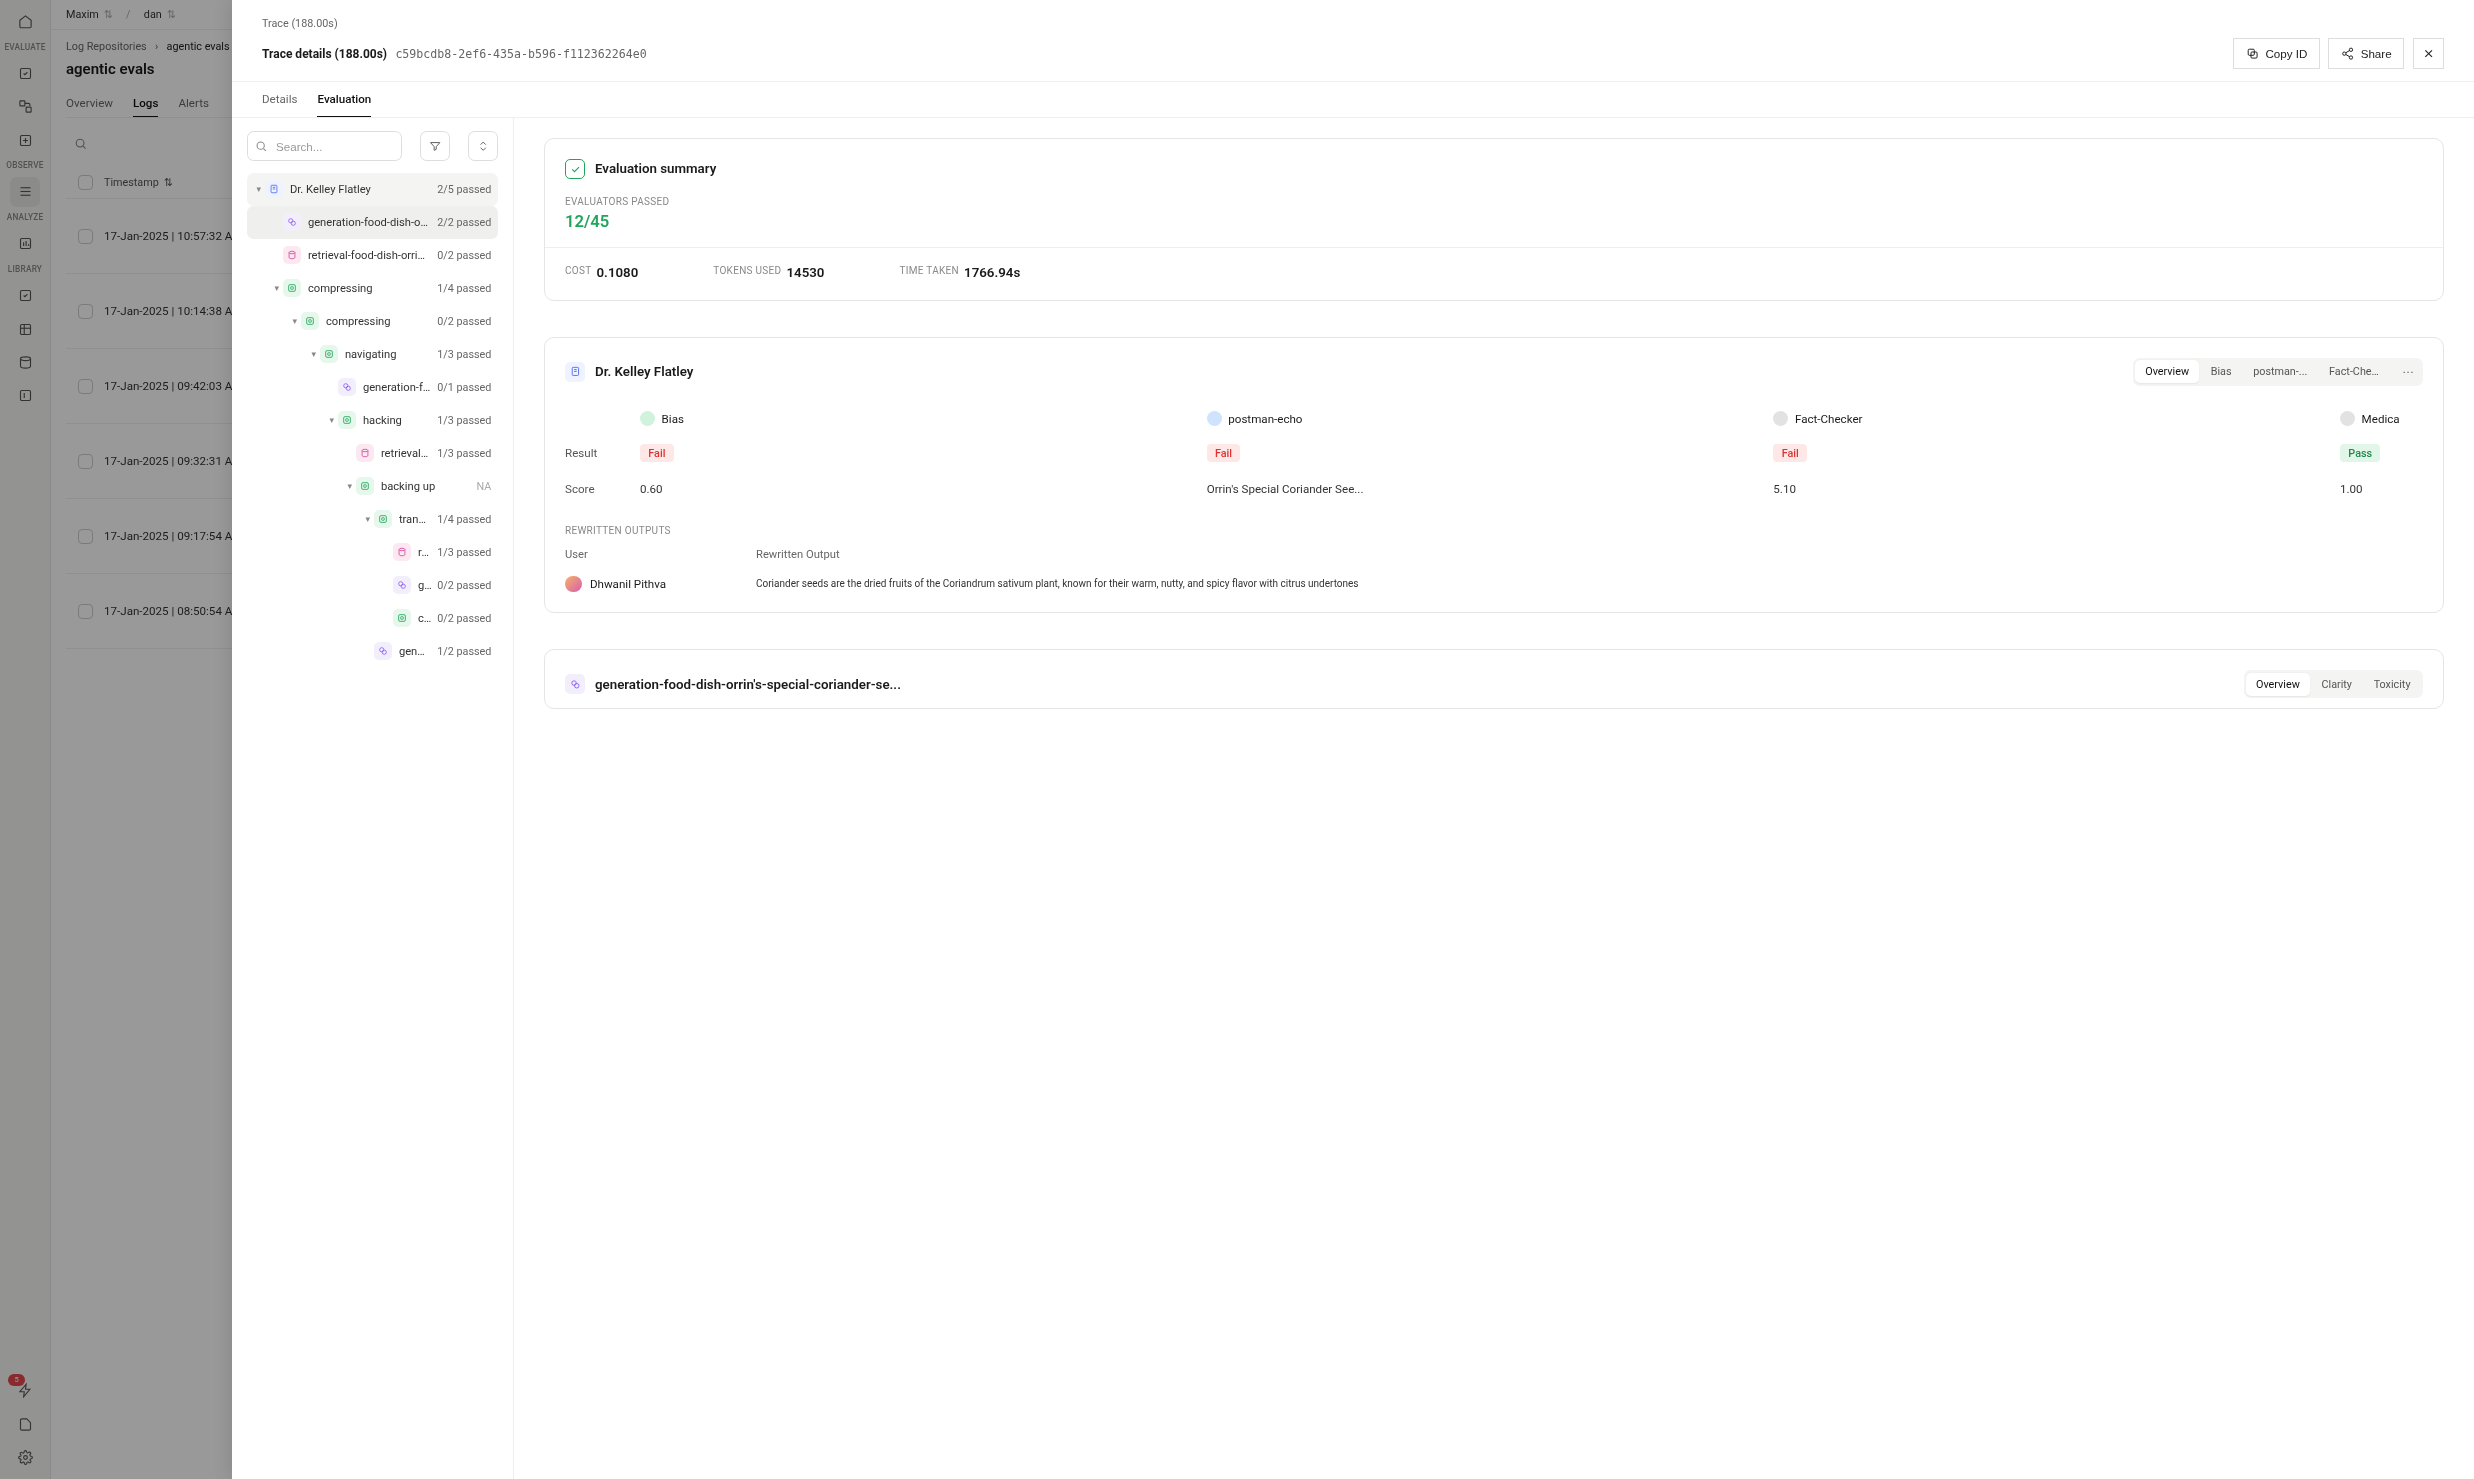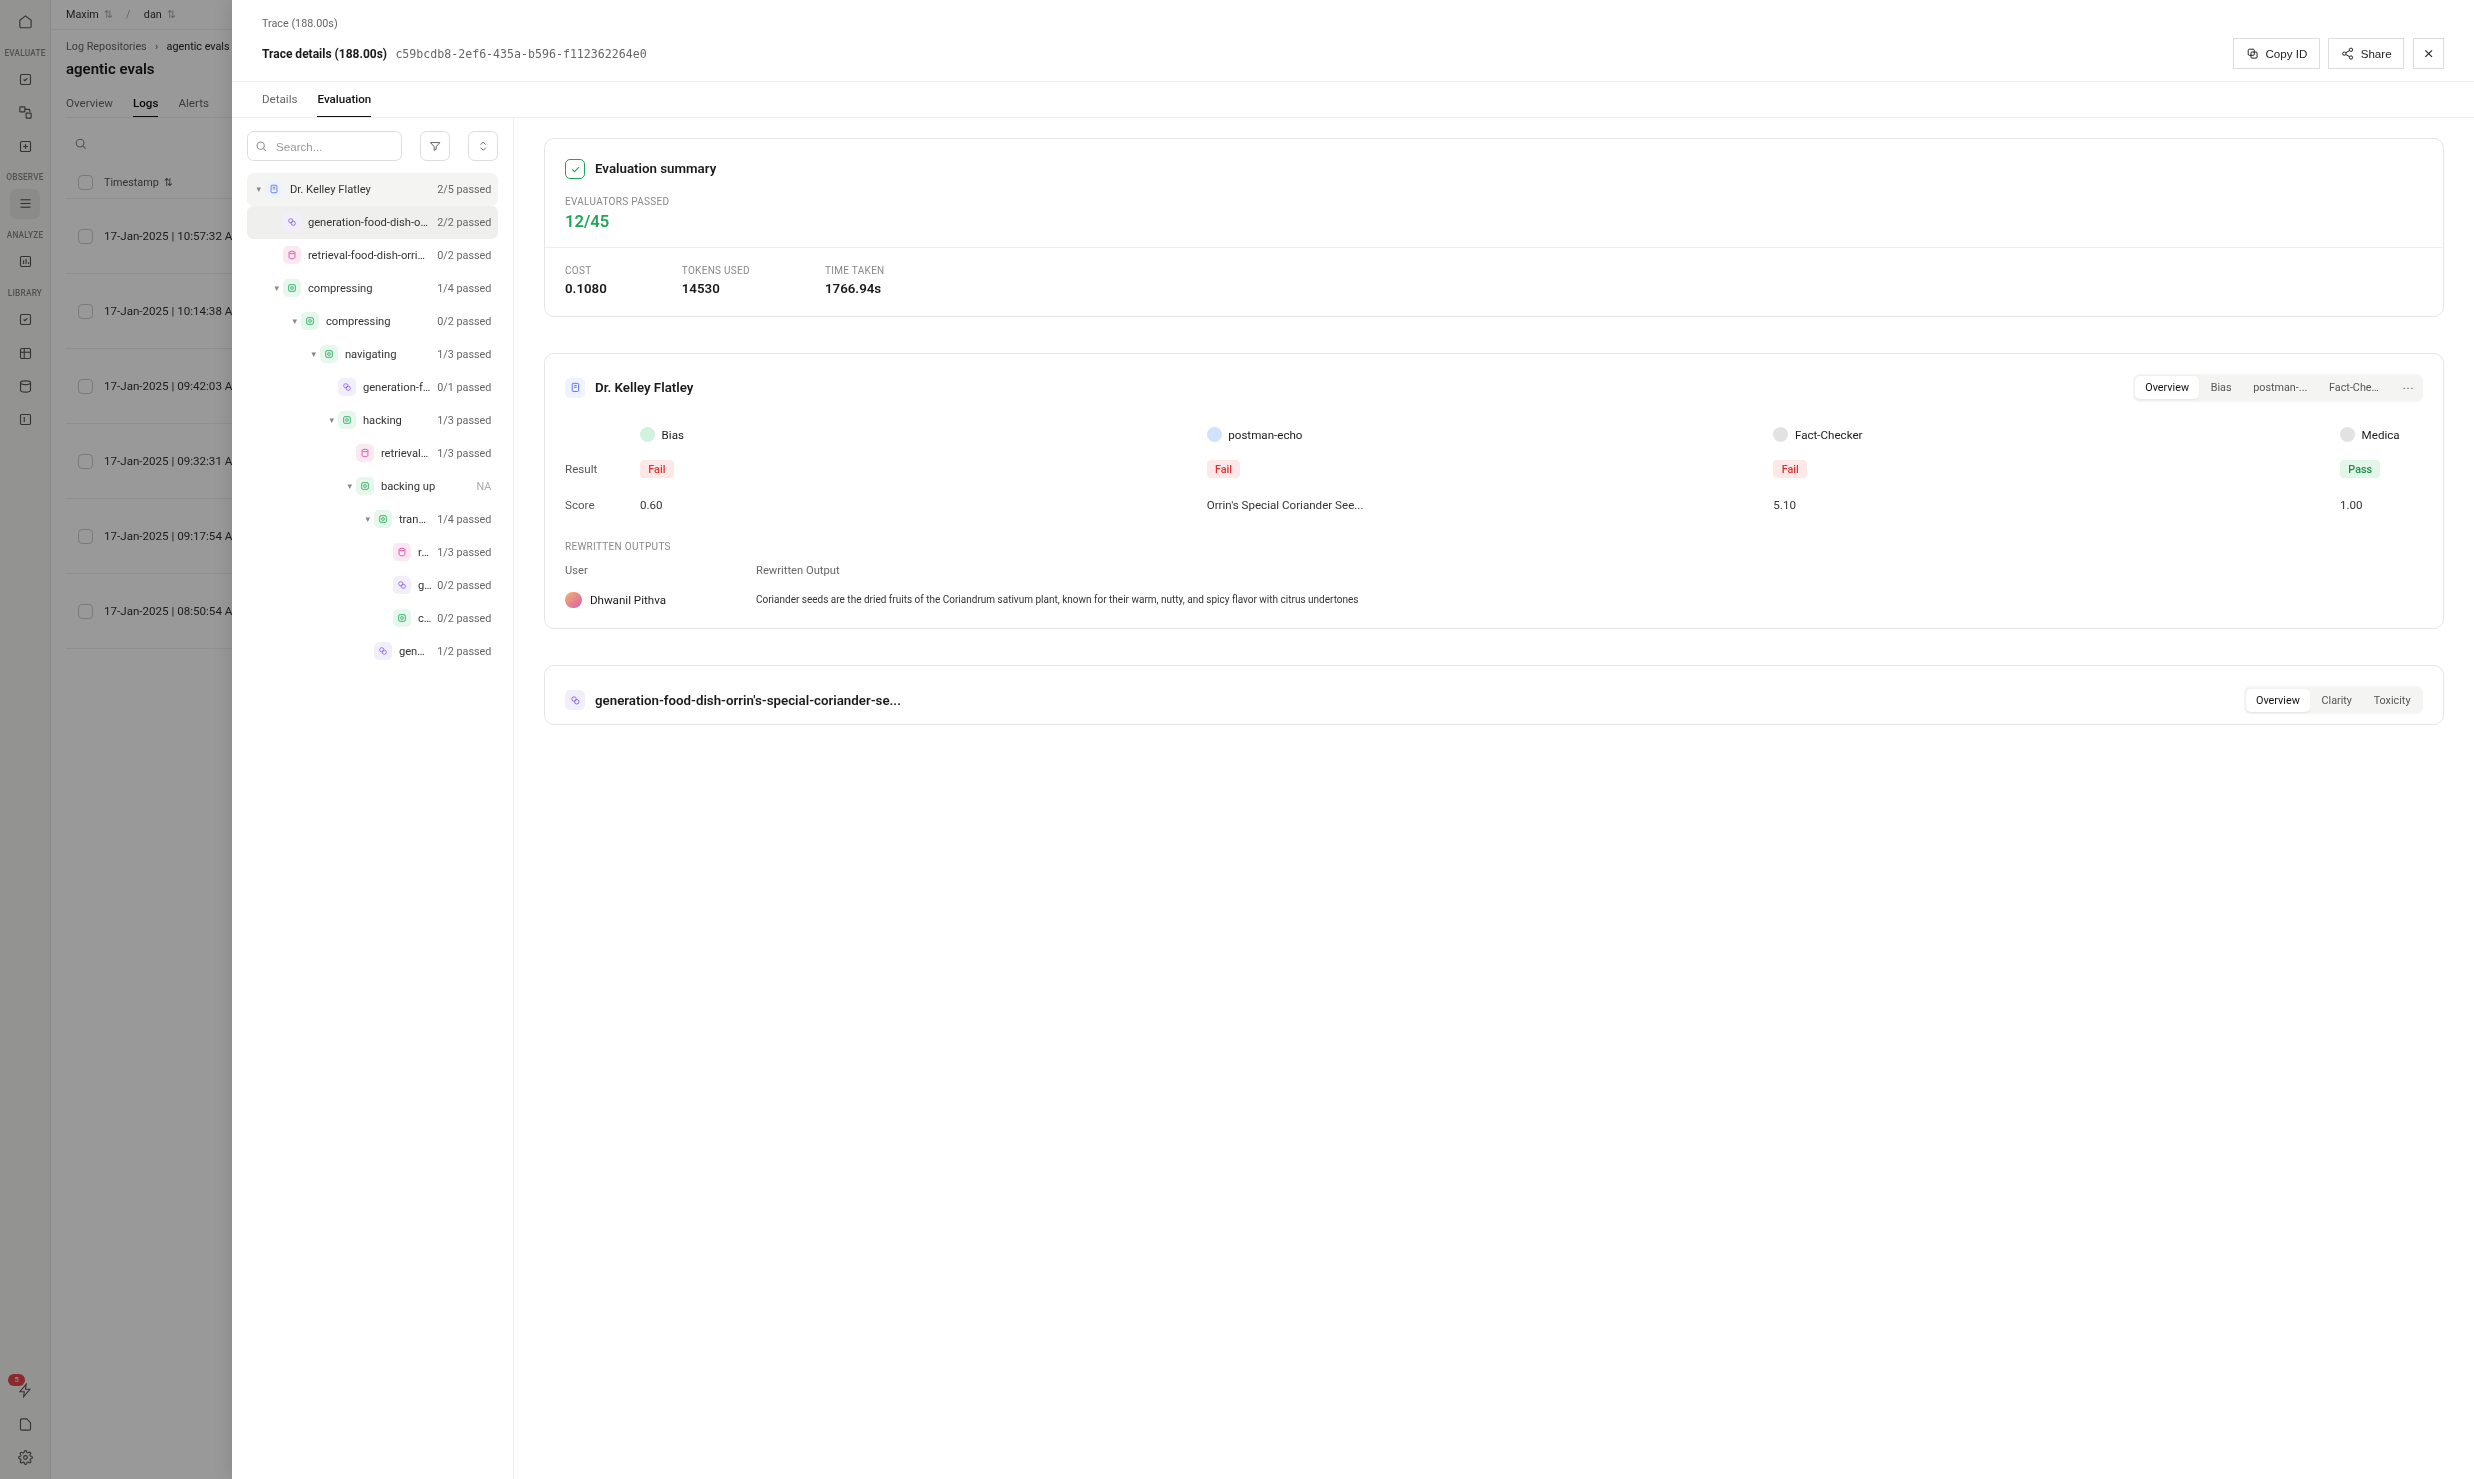--- a/index.html
+++ b/index.html
@@ -2,21 +2,21 @@
 <html style="font-size:13.3px"><head>
 <meta charset="utf-8">
 <style>
 * { box-sizing: border-box; margin: 0; padding: 0; }
 body { font-family: -apple-system, BlinkMacSystemFont, 'Segoe UI', Roboto, sans-serif; font-size: 11.6px; color: #1a1a1a; background: #fff; overflow: hidden; }
 
 .app { display: flex; height: 100vh; width: 100vw; position: relative; }
 
 
 .rail { width: 51px; background: #f5f5f4; border-right: 0.8px solid #e5e5e5; display: flex; flex-direction: column; align-items: center; padding: 6.6px 0; gap: 3.3px; }
-.rail-group-label { font-size: 8.3px; color: #888; font-weight: 500; letter-spacing: 0.2px; margin-top: 8px; margin-bottom: 3.3px; text-align: center; }
+.rail-group-label { font-size: 8.3px; color: #888; font-weight: 500; letter-spacing: 0.2px; margin-top: 2px; margin-bottom: 3.3px; text-align: center; }
 .rail-item { width: 30px; height: 30px; display: flex; align-items: center; justify-content: center; border-radius: 6.6px; cursor: pointer; color: #555; }
 .rail-item.active { background: #e8e8e6; }
 .rail-badge { position: relative; }
 .rail-badge::before { content: attr(data-badge); position: absolute; top: -1.7px; left: -1.7px; background: #e5484d; color: #fff; font-size: 7.5px; min-width: 11.6px; height: 11.6px; border-radius: 5.8px; display: flex; align-items: center; justify-content: center; padding: 0 2.5px; }
 .rail-spacer { flex: 1; }
 
 
 .main { flex: 1; display: flex; flex-direction: column; min-width: 0; }
 
 
@@ -91,21 +91,21 @@
 .detail-pane { flex: 1; overflow: auto; padding: 20px 30px; display: flex; flex-direction: column; gap: 36px; }
 .card { border: 0.8px solid #e5e5e5; border-radius: 10px; padding: 20px; }
 .card-header { display: flex; align-items: center; gap: 10px; margin-bottom: 16.6px; }
 .card-head-icon { width: 20px; height: 20px; border-radius: 5px; display: flex; align-items: center; justify-content: center; }
 .card-title { font-size: 13.3px; font-weight: 600; }
 
 .small-label { font-size: 10px; color: #888; letter-spacing: 0.3px; font-weight: 400; }
 .big-green { font-size: 16.6px; font-weight: 600; color: #22a55a; margin-top: 5px; }
 .hr { height: 0.8px; background: #eee; margin: 16.6px -20px; }
 .metrics-row { display: flex; gap: 75px; }
-.metric { display: flex; flex-direction: column; gap: 5px; }
+.metric { display: flex; flex-direction: row; gap: 5px; }
 .metric-val { font-size: 13.3px; font-weight: 600; }
 
 .seg-tabs { display: flex; align-items: center; gap: 1.7px; background: #f4f4f3; border-radius: 6.6px; padding: 2.5px; }
 .seg-tab { padding: 5px 10px; font-size: 10.8px; color: #555; border-radius: 5px; cursor: pointer; max-width: 75px; white-space: nowrap; overflow: hidden; text-overflow: ellipsis; }
 .seg-tab.active { background: #fff; color: #111; box-shadow: 0 0.8px 1.7px rgba(0,0,0,0.06); }
 .seg-more { padding: 3.3px 6.6px; color: #666; cursor: pointer; }
 
 .eval-table { margin-top: 11.6px; }
 .eval-head-row, .eval-data-row { display: flex; align-items: center; }
 .eval-head-row { height: 33px; }

